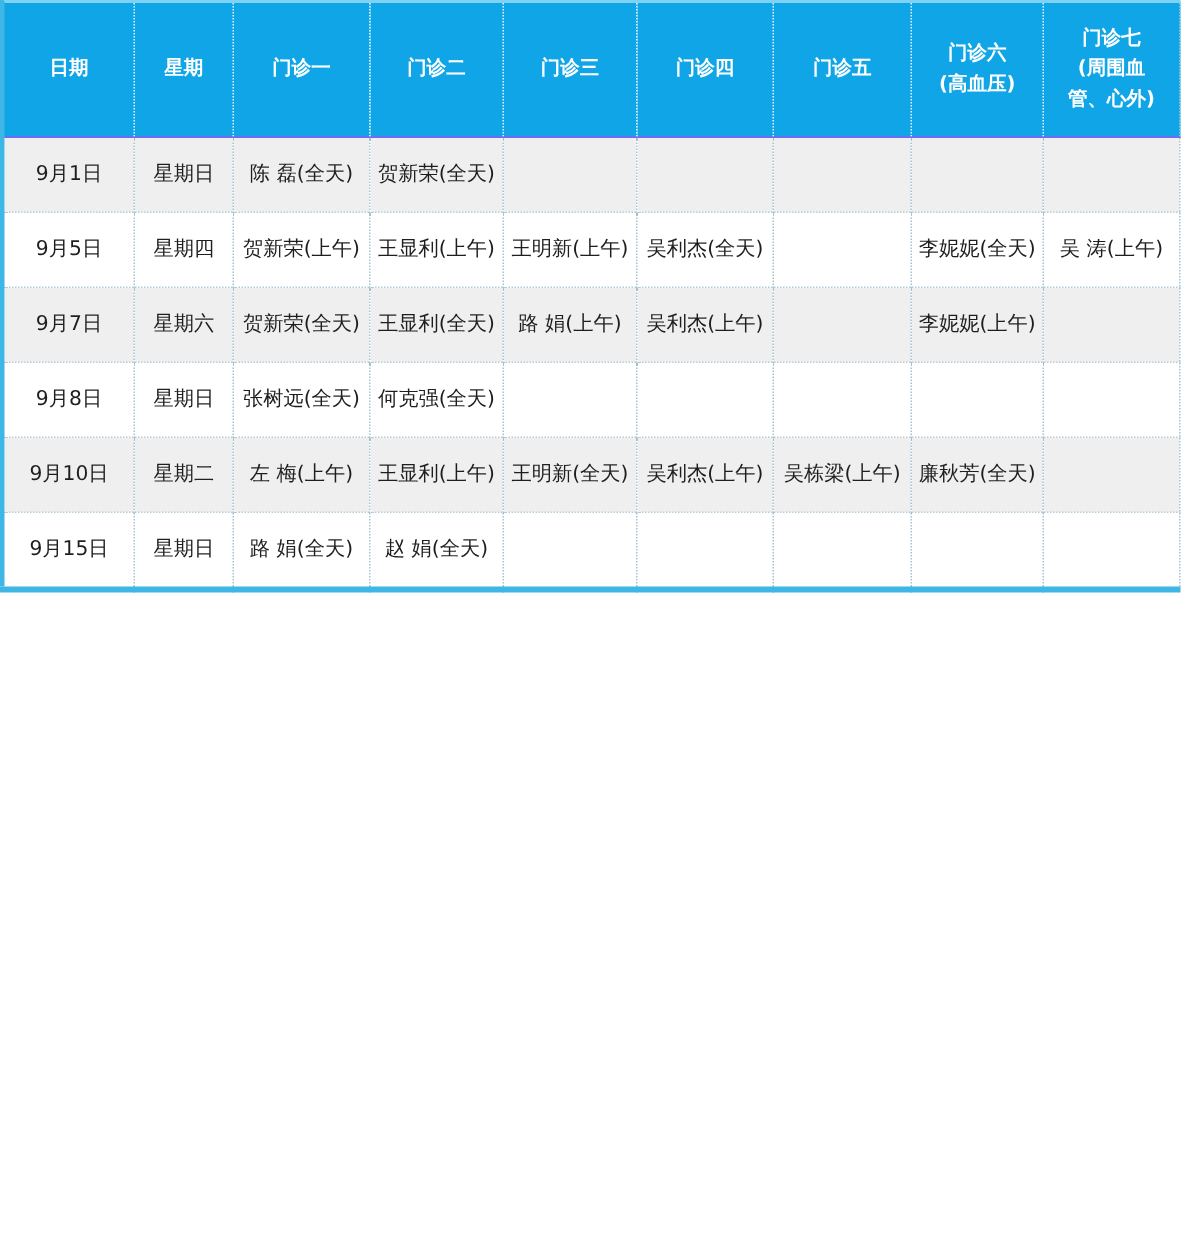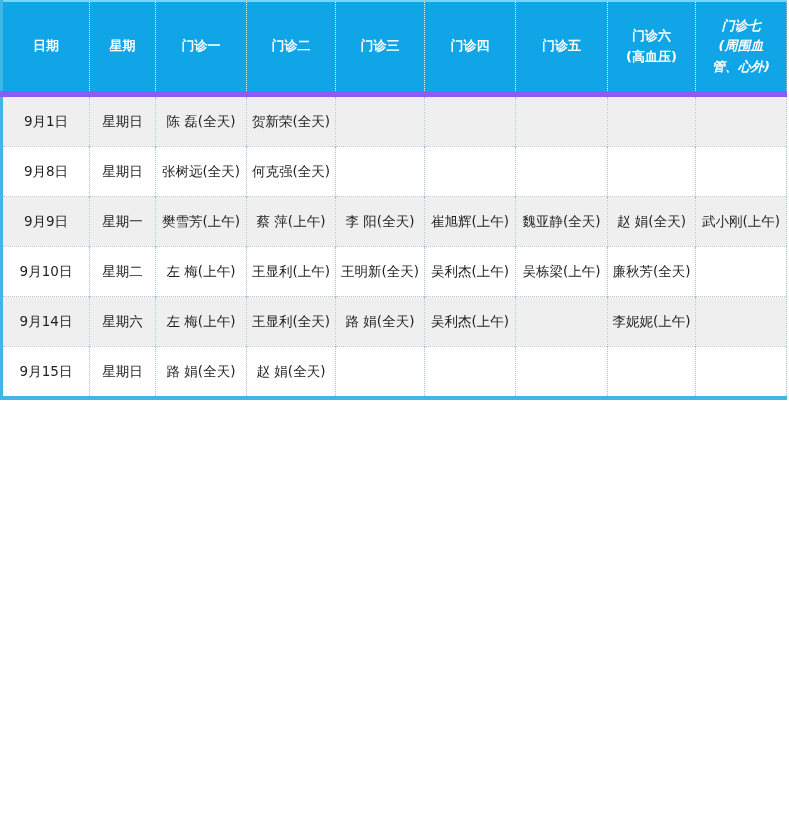--- a/index.html
+++ b/index.html
@@ -41,38 +41,38 @@
     font-size:13px;
     font-weight:bold;
     height:85px;
     text-align:center;
     vertical-align:middle;
     padding:2px 3px;
     white-space:pre-line;
     line-height:1.55;
     border-right:1px dotted var(--header-grid);
   }
-  thead th:last-child{border-right:none;font-style:italic;}
+  thead th:last-child{border-right:none;}
   tbody td{
     height:49px;
     font-size:13.5px;
     color:var(--text);
     text-align:center;
     vertical-align:middle;
     padding:0 2px;
     white-space:nowrap;
     overflow:hidden;
     border-right:1px dotted var(--grid-line);
     line-height:1.2;
   }
   tbody td:last-child{border-right:none;}
   tbody tr{background:var(--row-base);}
   tbody tr:nth-child(odd){background:var(--row-alt);}
   tbody tr + tr td{border-top:1px dotted #b4cbd8;}
-  tbody tr:first-child td{border-top:6px solid #8b5cf6;}
+  tbody tr:first-child td{border-top:1px solid #8b5cf6;}
 </style>
 </head>
 <body>
 
 <div class="page">
   <table class="schedule">
     <colgroup>
         <col style="width: 88px;">
         <col style="width: 66px;">
         <col style="width: 91px;">
@@ -105,61 +105,61 @@
           <td>星期日</td>
           <td>陈 磊(全天)</td>
           <td>贺新荣(全天)</td>
           <td></td>
           <td></td>
           <td></td>
           <td></td>
           <td></td>
         </tr>
         <tr>
+          <td>9月5日</td>
+          <td>星期四</td>
+          <td>贺新荣(上午)</td>
+          <td>王显利(上午)</td>
+          <td>王明新(上午)</td>
+          <td>吴利杰(全天)</td>
+          <td></td>
+          <td>李妮妮(全天)</td>
+          <td>吴 涛(上午)</td>
+        </tr>
+        <tr>
+          <td>9月7日</td>
+          <td>星期六</td>
+          <td>贺新荣(全天)</td>
+          <td>王显利(全天)</td>
+          <td>路 娟(上午)</td>
+          <td>吴利杰(上午)</td>
+          <td></td>
+          <td>李妮妮(上午)</td>
+          <td></td>
+        </tr>
+        <tr>
           <td>9月8日</td>
           <td>星期日</td>
           <td>张树远(全天)</td>
           <td>何克强(全天)</td>
           <td></td>
           <td></td>
           <td></td>
           <td></td>
           <td></td>
         </tr>
         <tr>
-          <td>9月9日</td>
-          <td>星期一</td>
-          <td>樊雪芳(上午)</td>
-          <td>蔡 萍(上午)</td>
-          <td>李 阳(全天)</td>
-          <td>崔旭辉(上午)</td>
-          <td>魏亚静(全天)</td>
-          <td>赵 娟(全天)</td>
-          <td>武小刚(上午)</td>
-        </tr>
-        <tr>
           <td>9月10日</td>
           <td>星期二</td>
           <td>左 梅(上午)</td>
           <td>王显利(上午)</td>
           <td>王明新(全天)</td>
           <td>吴利杰(上午)</td>
           <td>吴栋梁(上午)</td>
           <td>廉秋芳(全天)</td>
-          <td></td>
-        </tr>
-        <tr>
-          <td>9月14日</td>
-          <td>星期六</td>
-          <td>左 梅(上午)</td>
-          <td>王显利(全天)</td>
-          <td>路 娟(全天)</td>
-          <td>吴利杰(上午)</td>
-          <td></td>
-          <td>李妮妮(上午)</td>
           <td></td>
         </tr>
         <tr>
           <td>9月15日</td>
           <td>星期日</td>
           <td>路 娟(全天)</td>
           <td>赵 娟(全天)</td>
           <td></td>
           <td></td>
           <td></td>

